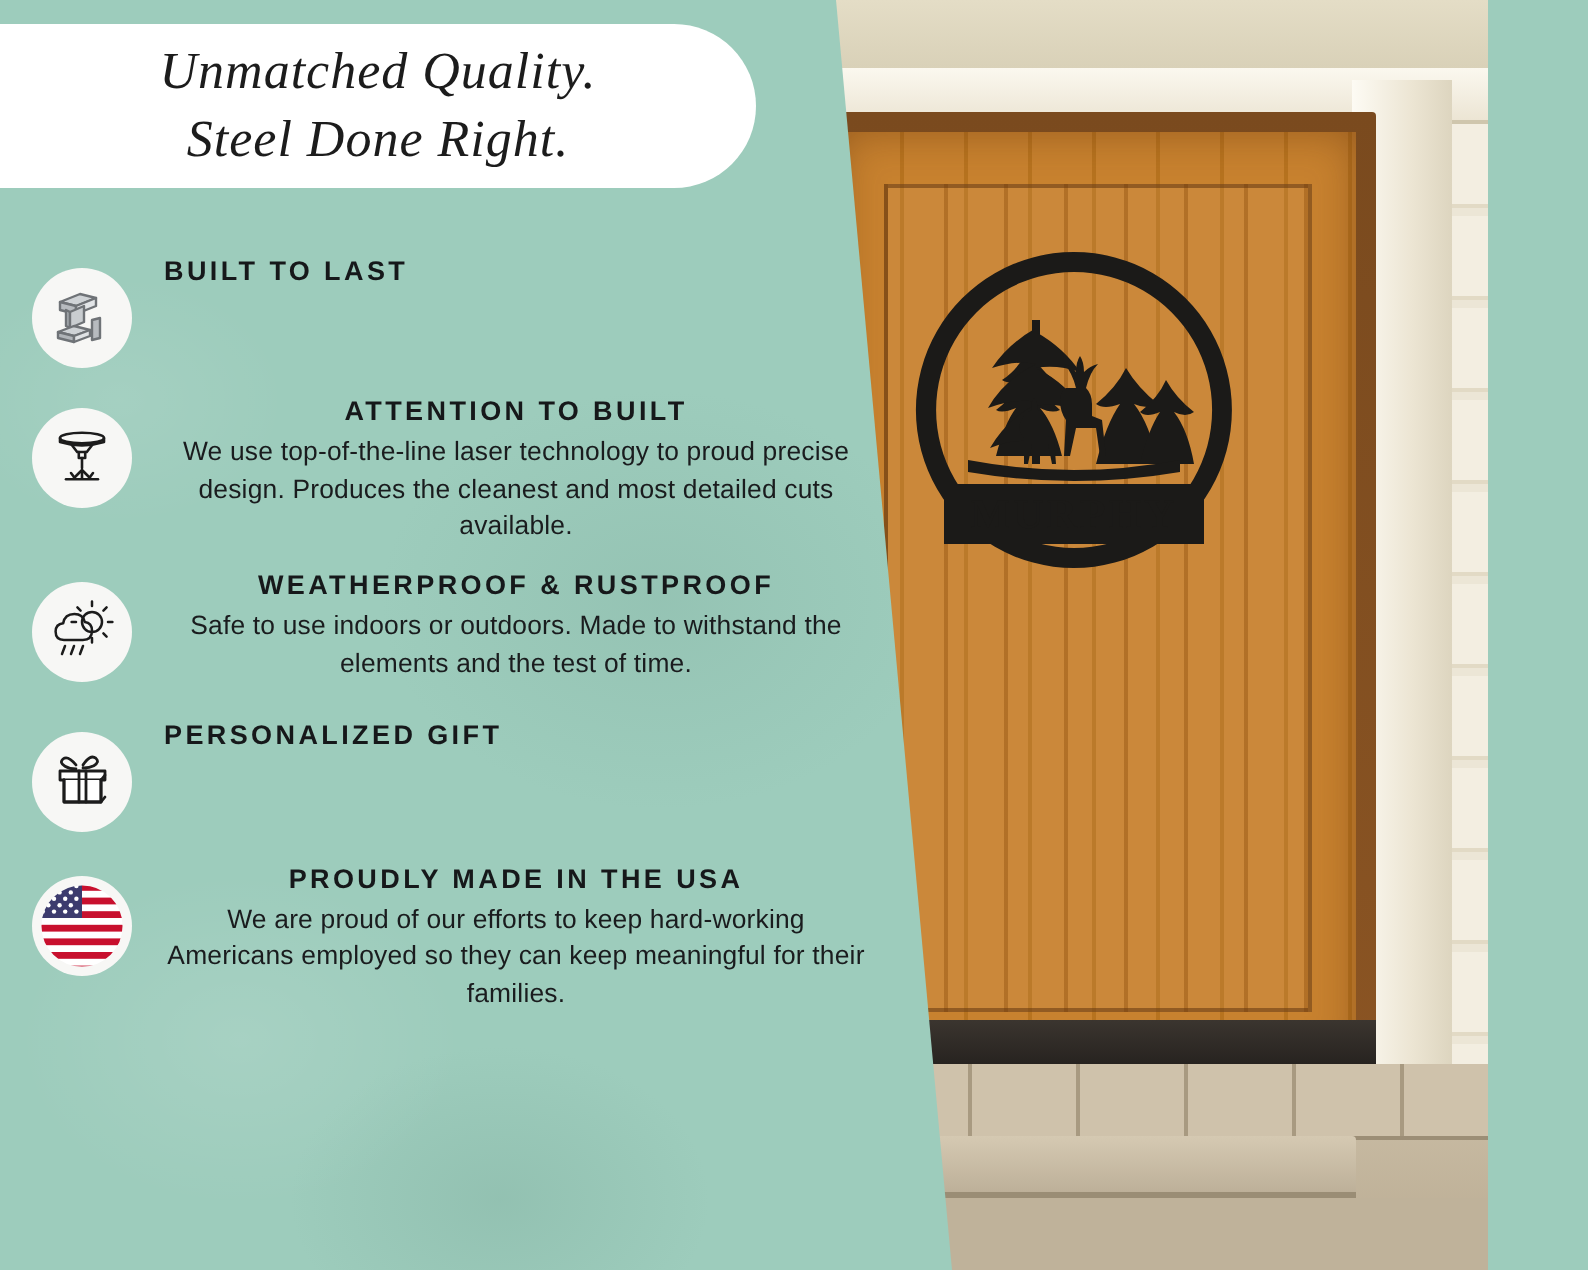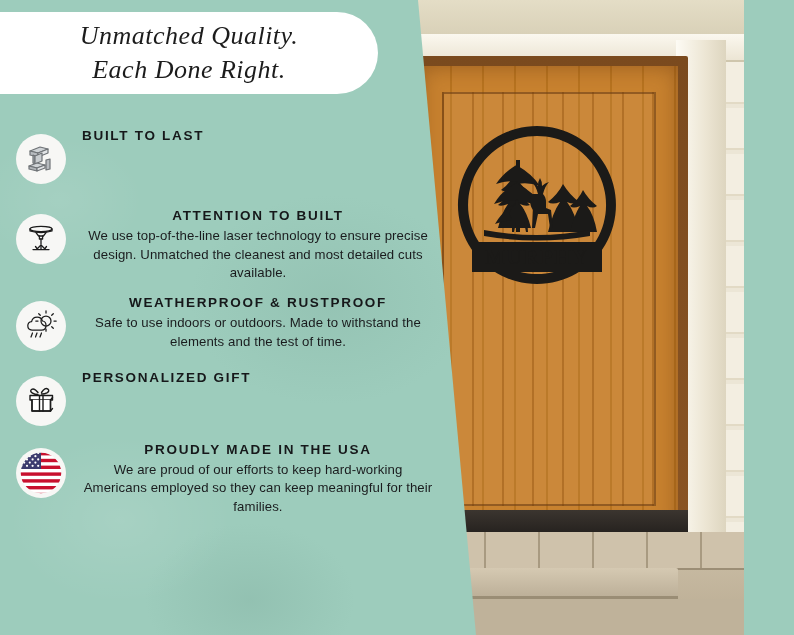--- a/index.html
+++ b/index.html
@@ -193,21 +193,21 @@
     white-space:nowrap;
   }
   .feature-body {
     font-size:13.2px;
     line-height:1.42;
     color:#1a1c1e;
     max-width:352px;
     letter-spacing:.1px;
   }
   
-  .f0 { margin-bottom:14px; }
+  .f0 { margin-bottom:4px; }
   .f1 { margin-bottom:2px; }
   .f2 { margin-bottom:8px; }
   .f3 { margin-bottom:6px; }
 </style>
 </head>
 <body>
 
 <div id="stage">
 
   <div class="photo">
@@ -265,21 +265,21 @@
       <div class="pv-step"></div>
       <div class="pv-row3"></div>
     </div>
   </div>
 
   <div class="mint"></div>
   <div class="mint-tex"></div>
 
   <div class="banner">
     <div class="line">Unmatched Quality.</div>
-    <div class="line">Each Done Right.</div>
+    <div class="line">Steel Done Right.</div>
   </div>
 
   <div class="features">
 
     <div class="feature f0">
       <div class="icon-badge">
         <svg width="34" height="34" viewBox="0 0 34 34" aria-hidden="true">
           <g stroke="#6f7377" stroke-width="1.2" stroke-linejoin="round">
             <polygon points="6,9 16,5 24,7 14,11" fill="#cfd3d6"></polygon>
             <polygon points="6,9 14,11 14,15 6,13" fill="#b7bbbf"></polygon>
@@ -308,21 +308,21 @@
             <path d="M15.4 14 L15.4 17 L18.6 17 L18.6 14"></path>
             <path d="M17 17 L17 22"></path>
             <path d="M13 27 L17 23 L21 27"></path>
             <path d="M11.5 24.5 L13 26.5 M22.5 24.5 L21 26.5 M17 24 L17 27"></path>
             <path d="M9 27.6 L25 27.6"></path>
           </g>
         </svg>
       </div>
       <div class="feature-text">
         <div class="feature-title">ATTENTION TO BUILT</div>
-        <div class="feature-body">We use top-of-the-line laser technology to ensure precise design. Unmatched the cleanest and most detailed cuts available.</div>
+        <div class="feature-body">We use top-of-the-line laser technology to proud precise design. Produces the cleanest and most detailed cuts available.</div>
       </div>
     </div>
 
     <div class="feature f2">
       <div class="icon-badge">
         <svg width="36" height="34" viewBox="0 0 36 34" aria-hidden="true">
           <g fill="none" stroke="#1c1c1c" stroke-width="1.25" stroke-linecap="round" stroke-linejoin="round">
             <circle cx="23" cy="12" r="5"></circle>
             <path d="M23 4 L23 1.8 M23 22.2 L23 20 M31 12 L33.2 12 M12.8 12 L15 12"></path>
             <path d="M28.7 6.3 L30.3 4.7 M28.7 17.7 L30.3 19.3 M17.3 6.3 L15.7 4.7"></path>

